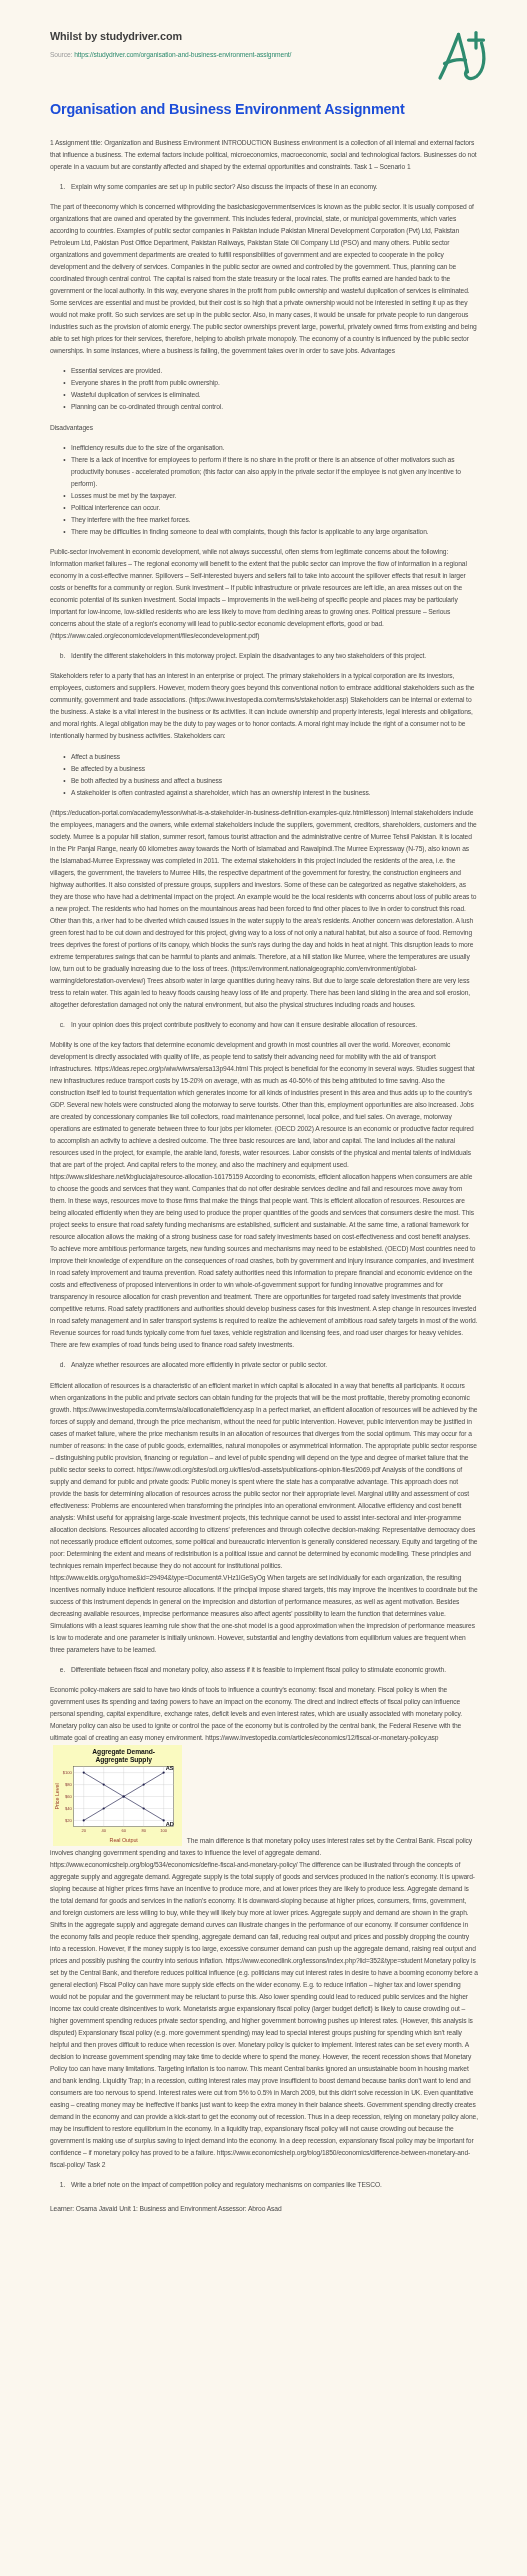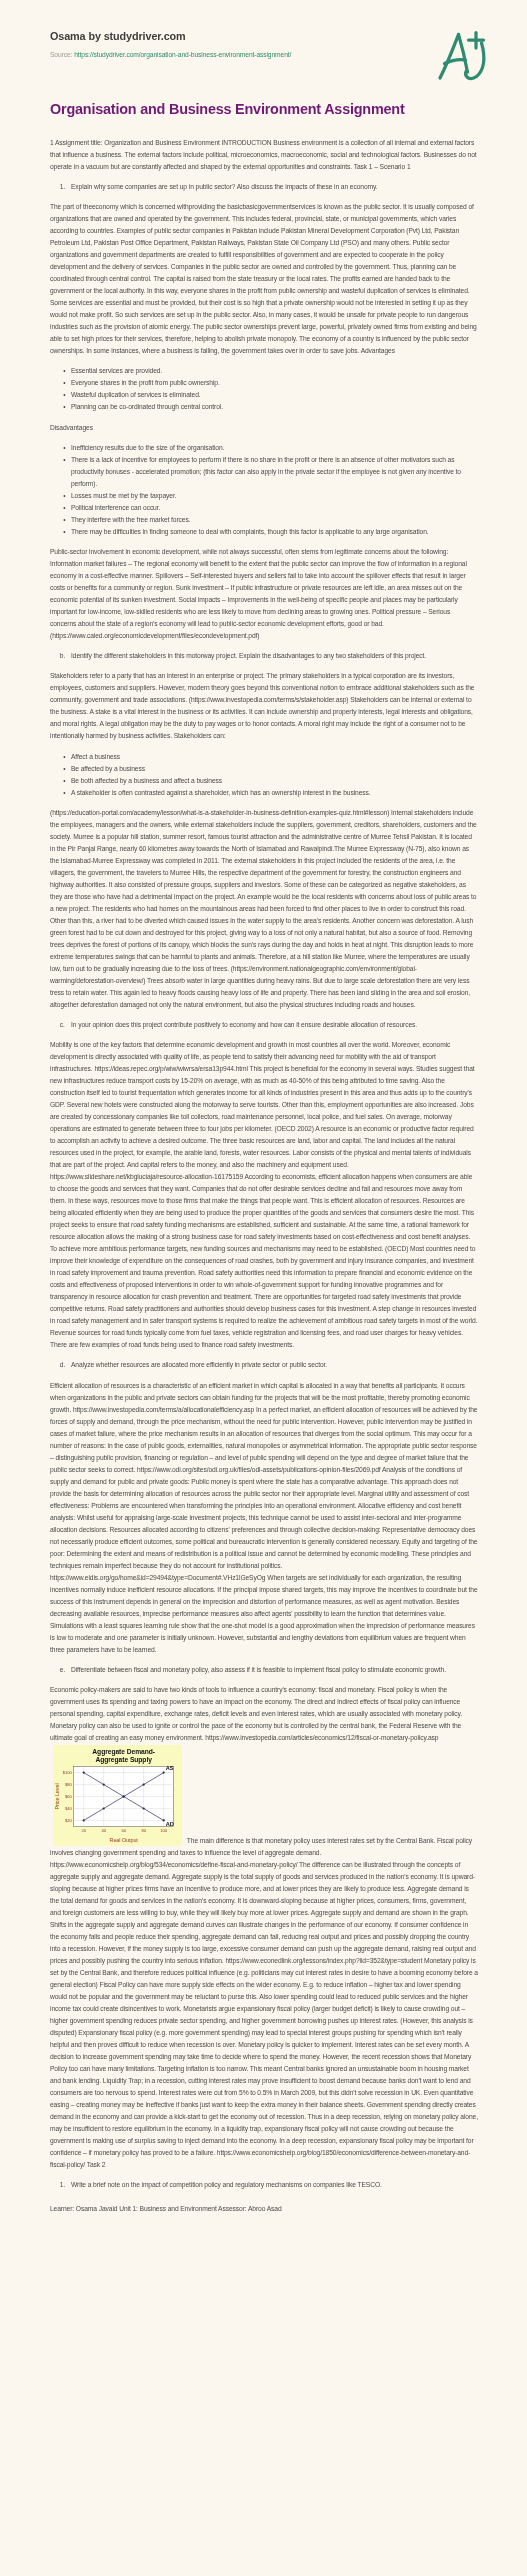--- a/index.html
+++ b/index.html
@@ -40,21 +40,21 @@
     position: absolute;
     top: -1px;
     right: -11.3px;
     width: 55px;
     height: 55px;
   }
   h1.article-title {
     margin: 43px 0 19.6px 0;
     font-size: 14.4px;
     font-weight: bold;
-    color: #701a75;
+    color: #1d4ed8;
     letter-spacing: -0.2px;
   }
   .body-text, .bullets li, .question {
     font-size: 6.7px;
     line-height: 12px;
     letter-spacing: -0.1px;
     color: #4a4a4a;
   }
   .body-text { margin: 8.2px 0; }
   ul.bullets {
@@ -89,21 +89,21 @@
   .chart-axis-label { font-size: 10.5px; fill: #9b3a2a; }
   .chart-series-label { font-size: 11px; font-weight: bold; fill: #111111; }
   .footer-line { margin-top: 12.4px; }
 </style>
 </head>
 <body>
 
 <div class="page">
 
   <header class="masthead">
-    <h2 class="site-title">Osama by studydriver.com</h2>
+    <h2 class="site-title">Whilst by studydriver.com</h2>
     <p class="source-line"><span>Source:</span>
       <a href="#">https://studydriver.com/organisation-and-business-environment-assignment/</a>
     </p>
     <svg class="logo" viewBox="0 0 110 110" aria-hidden="true">
       <g fill="none" stroke="#2e8b6f" stroke-width="6.5" stroke-linecap="round">
         <path d="M12 98 C30 62 41 31 49 11"></path>
         <path d="M49 11 C57 38 63 65 67 86"></path>
         <path d="M21 69 C38 61 53 60 63 62"></path>
         <path d="M84 7 L84 38"></path>
         <path d="M69 22 L99 22"></path>

